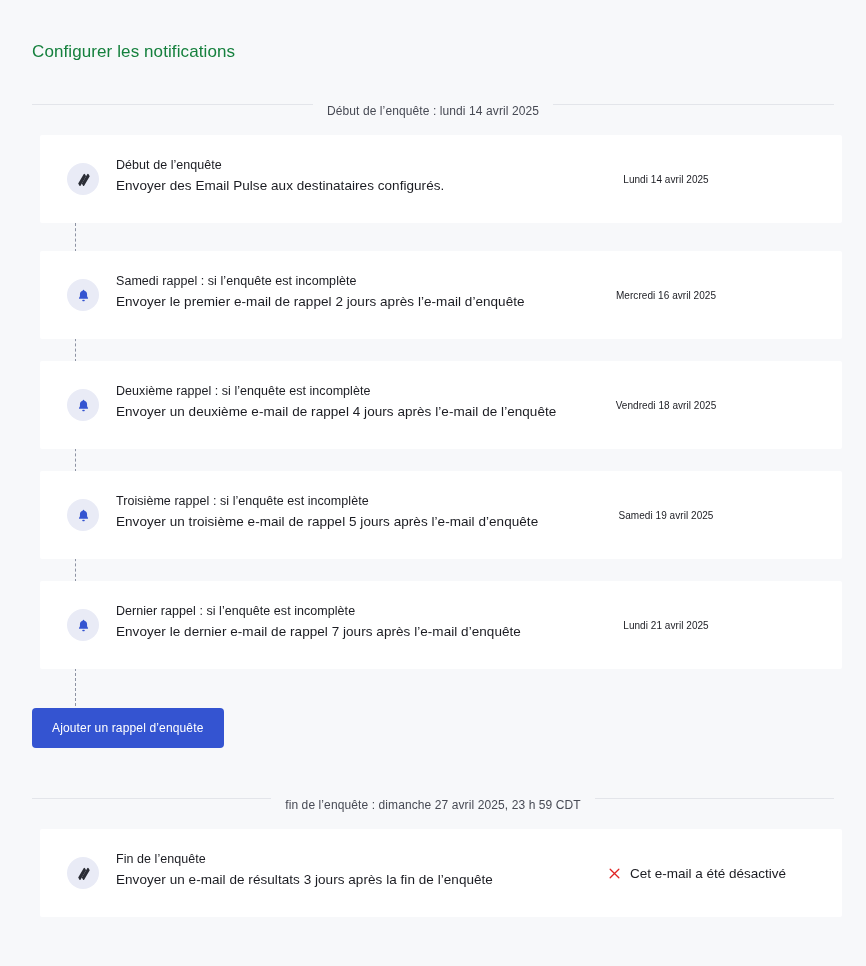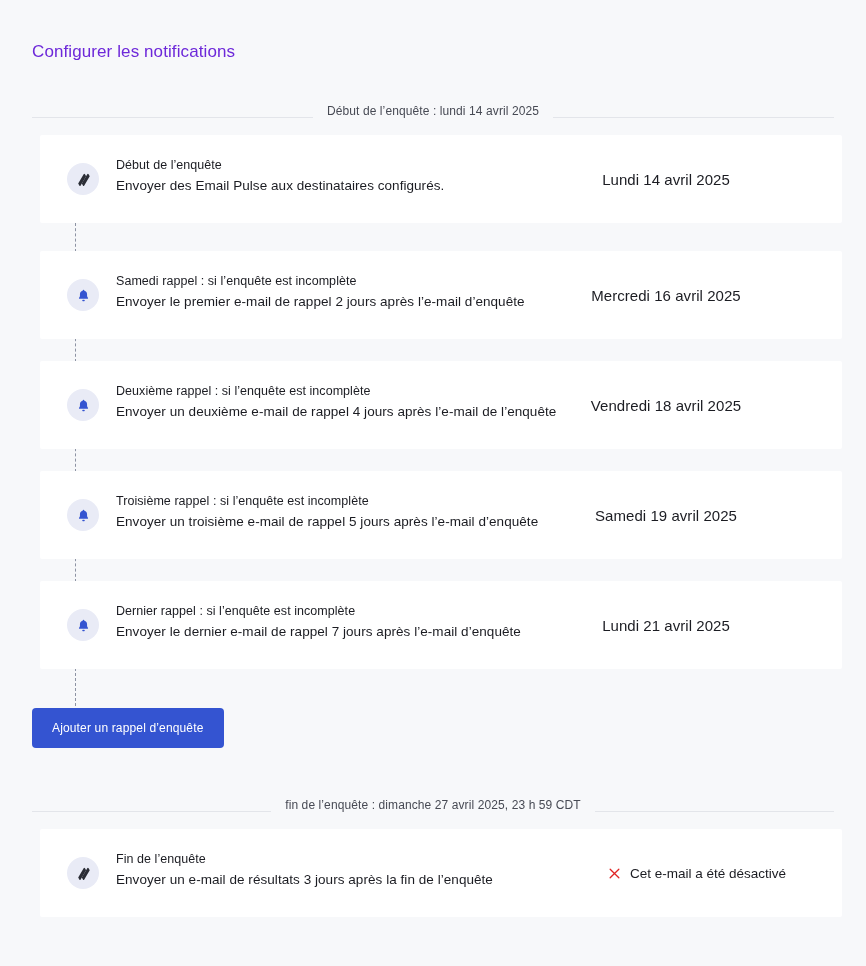--- a/index.html
+++ b/index.html
@@ -23,32 +23,32 @@
     overflow: hidden;
   }
 
   
   .page-title {
     position: absolute;
     left: 32px;
     top: 42px;
     font-size: 17px;
     font-weight: 400;
-    color: #6d28d9;
+    color: #15803d;
     letter-spacing: .1px;
     white-space: nowrap;
   }
 
   
   .divider {
     position: absolute;
     left: 32px;
     width: 802px;
     display: flex;
-    align-items: flex-end;
+    align-items: flex-start;
     gap: 14px;
   }
   .divider .rule {
     flex: 1 1 auto;
     height: 1px;
     background: #e3e5ea;
   }
   .divider .caption {
     flex: 0 0 auto;
     font-size: 12px;
@@ -114,21 +114,21 @@
     color: #1b1c22;
     letter-spacing: .05px;
     white-space: nowrap;
   }
 
   .card-date {
     position: absolute;
     right: 26px;
     width: 300px;
     text-align: center;
-    font-size: 15px;
+    font-size: 10px;
     color: #1b1c22;
     letter-spacing: .05px;
     white-space: nowrap;
   }
 
   
   .card-status {
     position: absolute;
     right: 56px;
     display: flex;

